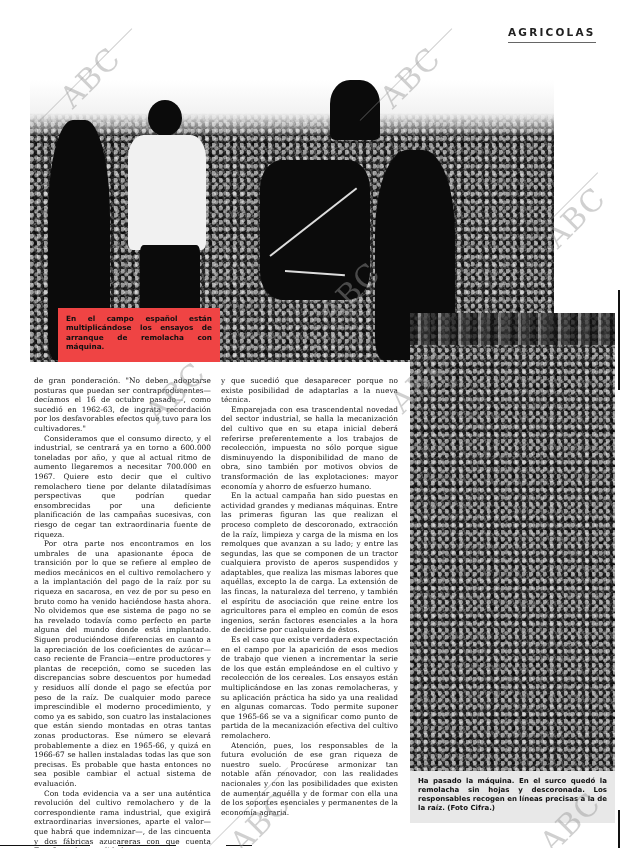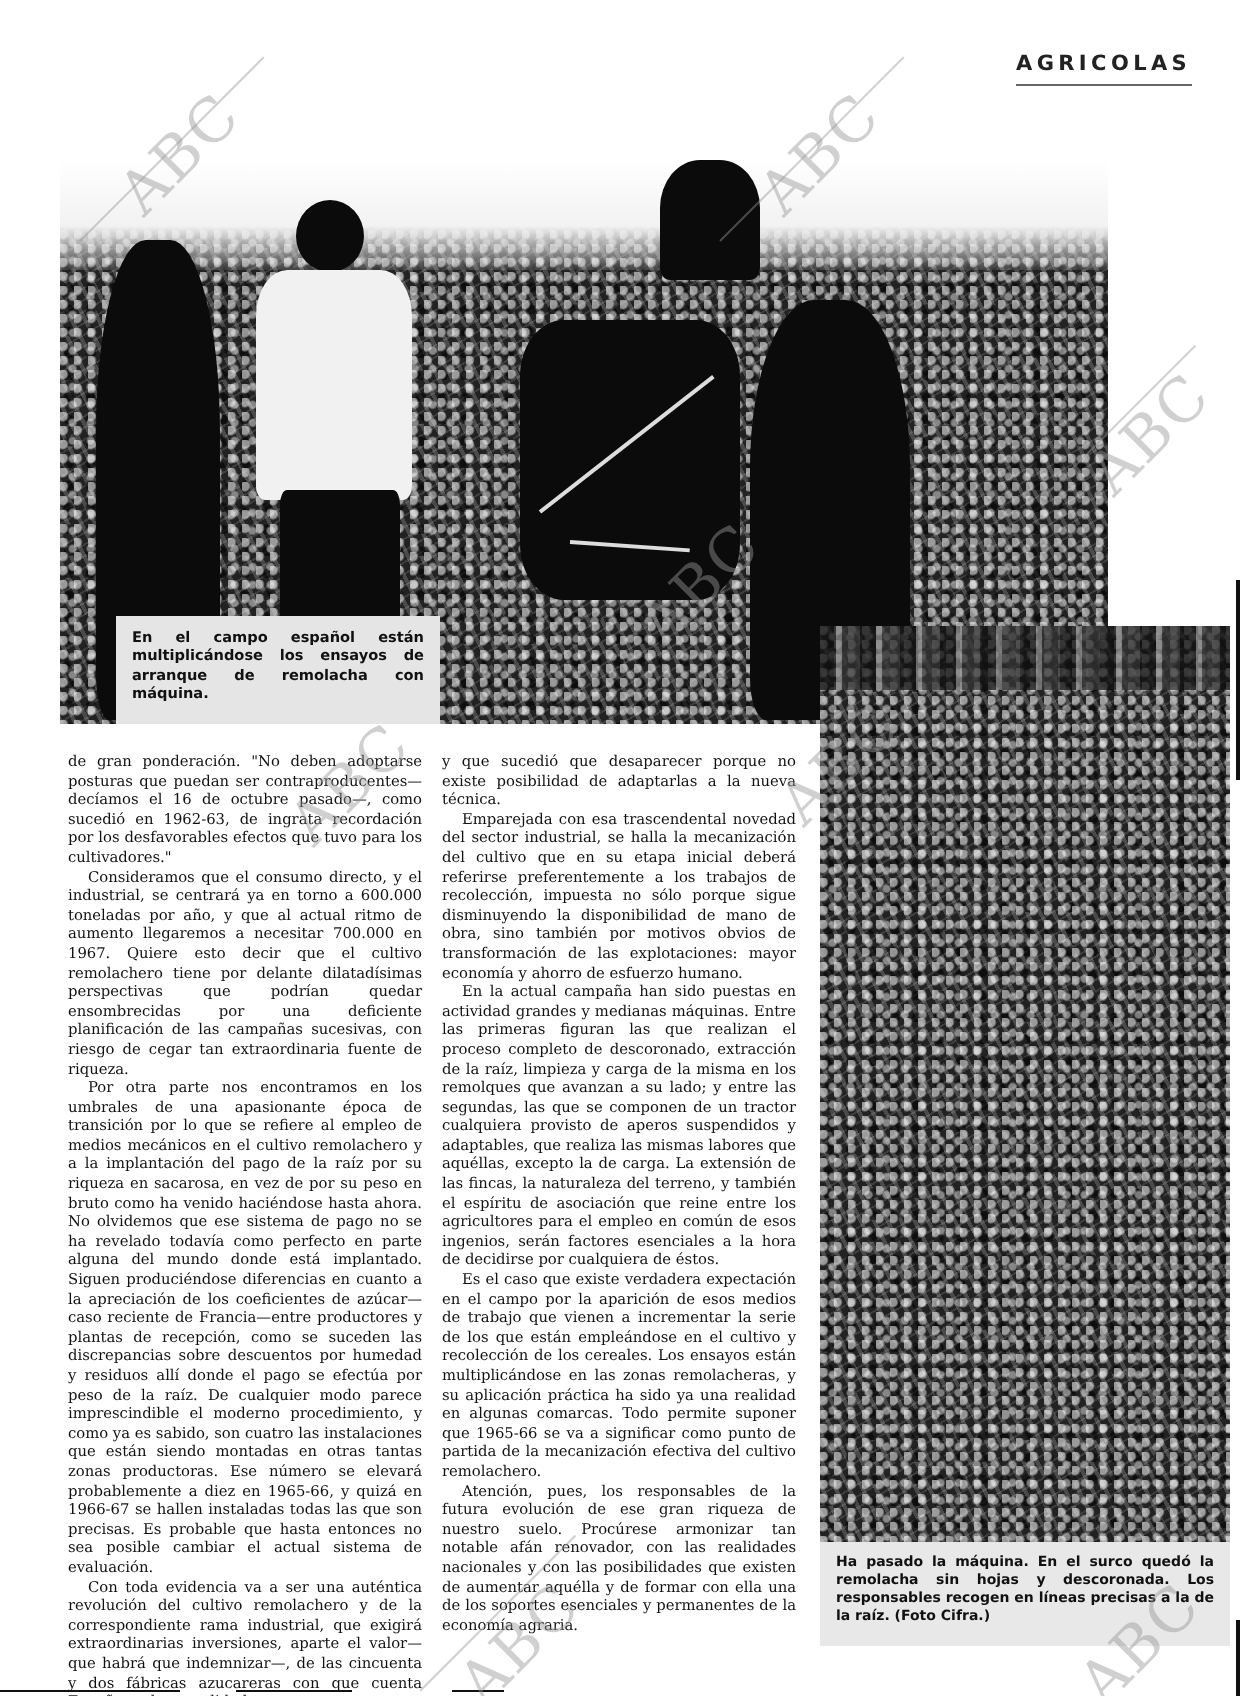--- a/index.html
+++ b/index.html
@@ -31,21 +31,21 @@
   #photo-top { left: 30px; top: 80px; width: 524px; height: 282px; }
   #photo-top .sky {
     position: absolute; left: 0; top: 0; width: 100%; height: 55px;
     background: linear-gradient(#fff, #f2f2f2 60%, rgba(200,200,200,0.2));
   }
   .figure { position: absolute; background: #0b0b0b; border-radius: 40% 40% 10% 10%; }
   .shirt { position: absolute; background: #f1f1f1; border-radius: 20% 20% 6% 6%; }
   .rake-line { position: absolute; height: 2px; background: #ddd; transform-origin: left center; }
 
   .photo-caption {
-    position: absolute; background: #e5e5e5;
+    position: absolute; background: #ef4444;
     font-family: "DejaVu Sans", "Liberation Sans", sans-serif;
     font-weight: bold; font-size: 7.3px; line-height: 9.4px; color: #111;
     padding: 6px 8px; box-sizing: border-box; text-align: justify;
   }
   #caption-top { left: 58px; top: 308px; width: 162px; height: 54px; }
 
   #photo-right { left: 410px; top: 313px; width: 205px; height: 458px; }
   #photo-right .horizon {
     position: absolute; left: 0; top: 0; width: 100%; height: 32px;
     background: repeating-linear-gradient(90deg, #111 0 8px, #888 8px 11px, #333 11px 20px);

